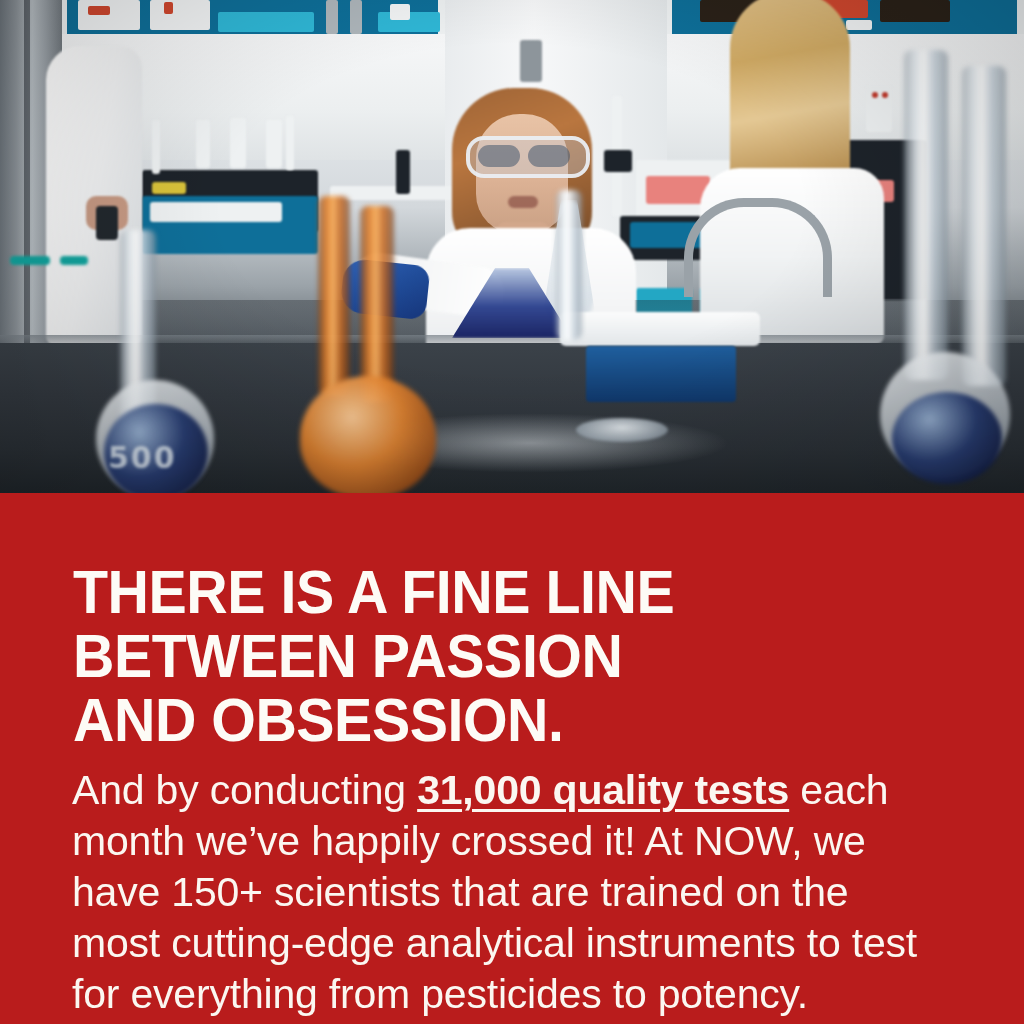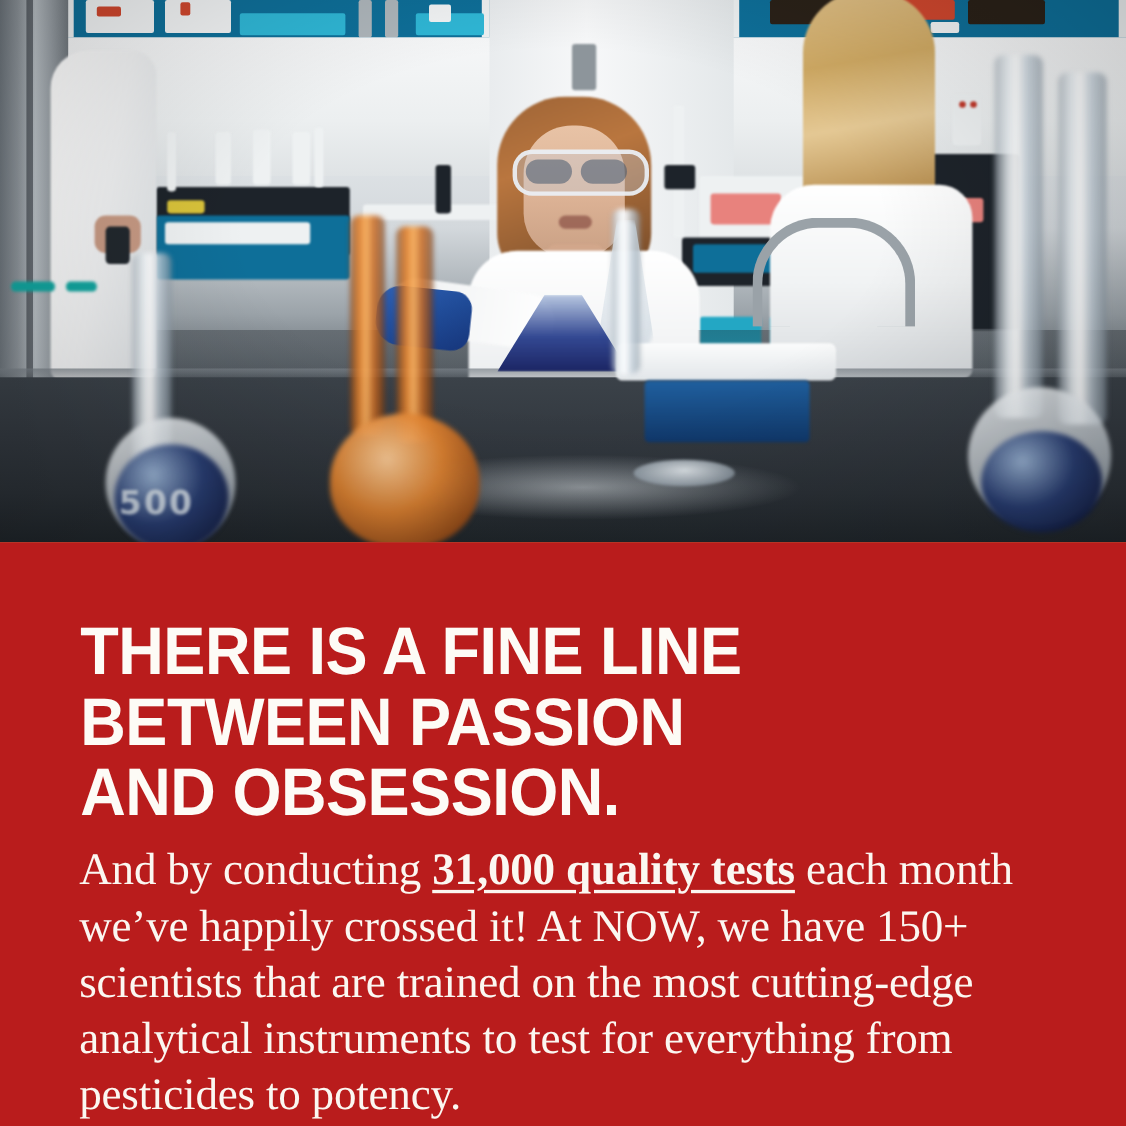--- a/index.html
+++ b/index.html
@@ -339,21 +339,21 @@
     transform-origin: left top;
     white-space: pre-line;
   }
 
   .body-copy {
     position: absolute;
     left: 72px;
     top: 231px;
     width: 862px;
     color: #FBF7F1;
-    font-family: Liberation Serif, serif;
+    font-family: Liberation Sans, sans-serif;
     font-weight: 400;
     font-size: 41px;
     line-height: 51px;
     letter-spacing: -0.2px;
   }
   .body-copy .hl {
     font-weight: 700;
     text-decoration: underline;
     text-underline-offset: 5px;
     text-decoration-thickness: 3px;

